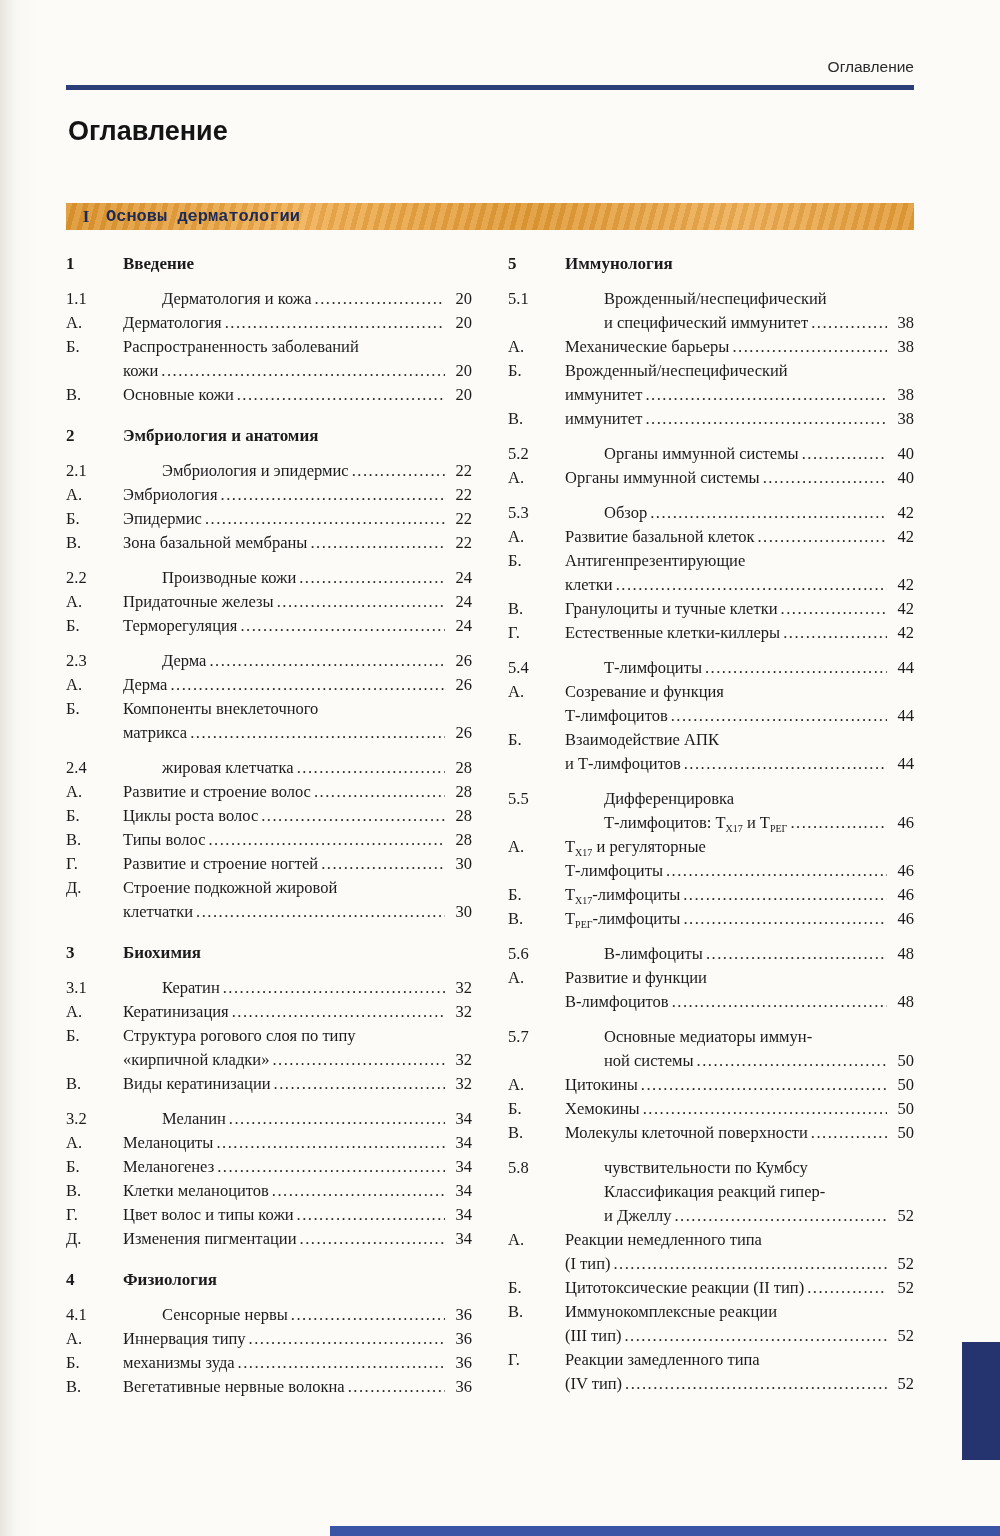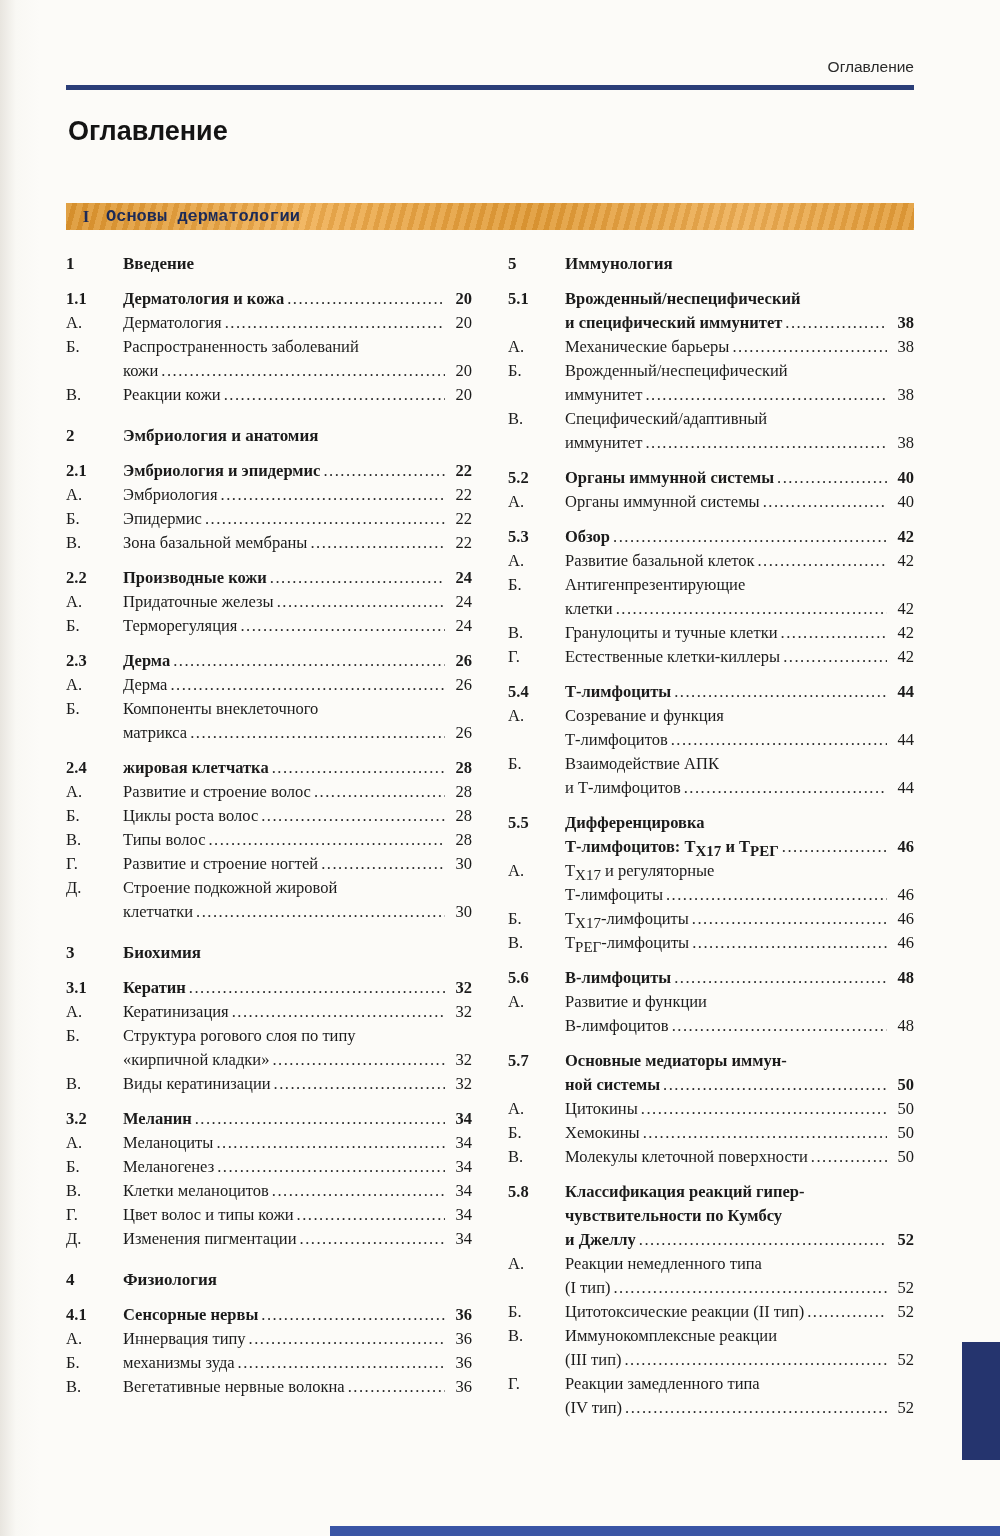--- a/index.html
+++ b/index.html
@@ -35,30 +35,30 @@
   .section-banner .sec-num{width:40px;text-align:center;flex:0 0 auto;}
   .section-banner .sec-title{flex:1;font-family:Liberation Mono, monospace;}
 
   
   .columns{display:flex;gap:36px;margin-top:22px;}
   .col{flex:1 1 0;min-width:0;}
 
   .entry{display:flex;line-height:24px;font-size:16.5px;}
   .entry .label{flex:0 0 57px;}
   .entry .body{flex:1;min-width:0;}
-  .entry.section{font-weight:bold;margin-top:11px;}
+  .entry.section{font-weight:normal;margin-top:11px;gap:39px;}
   .entry.chapter{font-weight:bold;margin-top:17px;font-size:17px;}
   .entry:first-child{margin-top:0;}
 
   .line{display:flex;align-items:baseline;}
   .txt{white-space:nowrap;}
   .dots{flex:1 1 auto;min-width:6px;overflow:hidden;white-space:nowrap;margin:0 3px;color:#2a2a2a;font-weight:normal;}
   .dots::after{content:"......................................................................................";letter-spacing:1.5px;}
   .pg{flex:0 0 auto;min-width:24px;text-align:right;}
-  sub{font-size:15px;line-height:0;}
+  sub{font-size:10px;line-height:0;}
 
   
   .side-tab{position:absolute;right:0;top:1342px;width:38px;height:118px;}
   .bottom-bar{position:absolute;left:330px;right:0;bottom:0;height:10px;}
 </style>
 </head>
 <body>
 
 <div class="page">
 
@@ -112,21 +112,21 @@
               <span class="txt">кожи</span>
               <span class="dots"></span>
               <span class="pg">20</span>
             </div>
           </div>
         </div>
         <div class="entry item">
           <div class="label">В.</div>
           <div class="body">
             <div class="line">
-              <span class="txt">Реакции кожи</span>
+              <span class="txt">Основные кожи</span>
               <span class="dots"></span>
               <span class="pg">20</span>
             </div>
           </div>
         </div>
         <div class="entry chapter">
           <div class="label">2</div>
           <div class="body">
             <div class="line">
               <span class="txt">Эмбриология и анатомия</span>
@@ -501,23 +501,20 @@
               <span class="txt">иммунитет</span>
               <span class="dots"></span>
               <span class="pg">38</span>
             </div>
           </div>
         </div>
         <div class="entry item">
           <div class="label">В.</div>
           <div class="body">
             <div class="line">
-              <span class="txt">Специфический/адаптивный</span>
-            </div>
-            <div class="line">
               <span class="txt">иммунитет</span>
               <span class="dots"></span>
               <span class="pg">38</span>
             </div>
           </div>
         </div>
         <div class="entry section">
           <div class="label">5.2</div>
           <div class="body">
             <div class="line">
@@ -735,24 +732,24 @@
               <span class="txt">Молекулы клеточной поверхности</span>
               <span class="dots"></span>
               <span class="pg">50</span>
             </div>
           </div>
         </div>
         <div class="entry section">
           <div class="label">5.8</div>
           <div class="body">
             <div class="line">
+              <span class="txt">чувствительности по Кумбсу</span>
+            </div>
+            <div class="line">
               <span class="txt">Классификация реакций гипер-</span>
-            </div>
-            <div class="line">
-              <span class="txt">чувствительности по Кумбсу</span>
             </div>
             <div class="line">
               <span class="txt">и Джеллу</span>
               <span class="dots"></span>
               <span class="pg">52</span>
             </div>
           </div>
         </div>
         <div class="entry item">
           <div class="label">А.</div>

